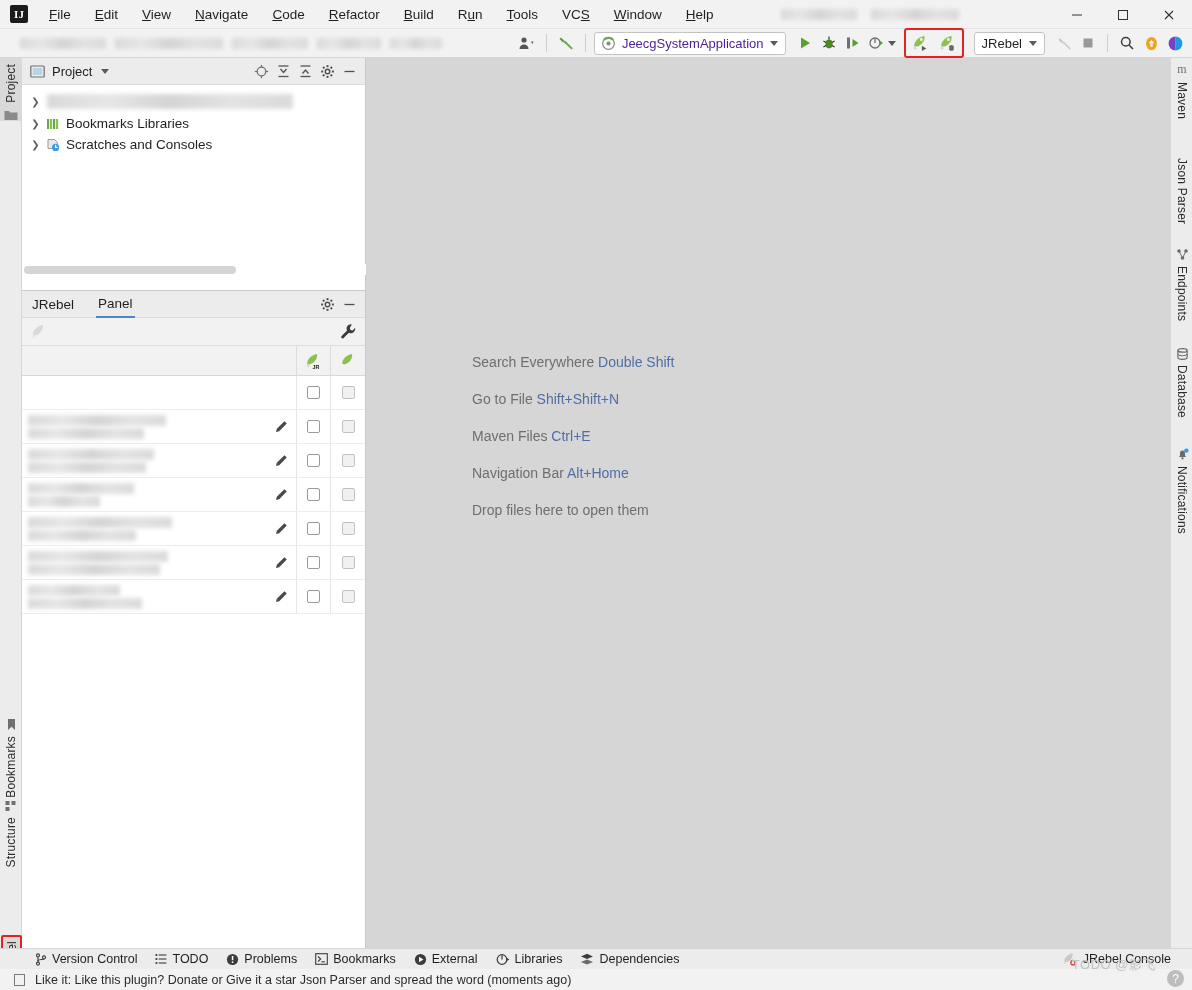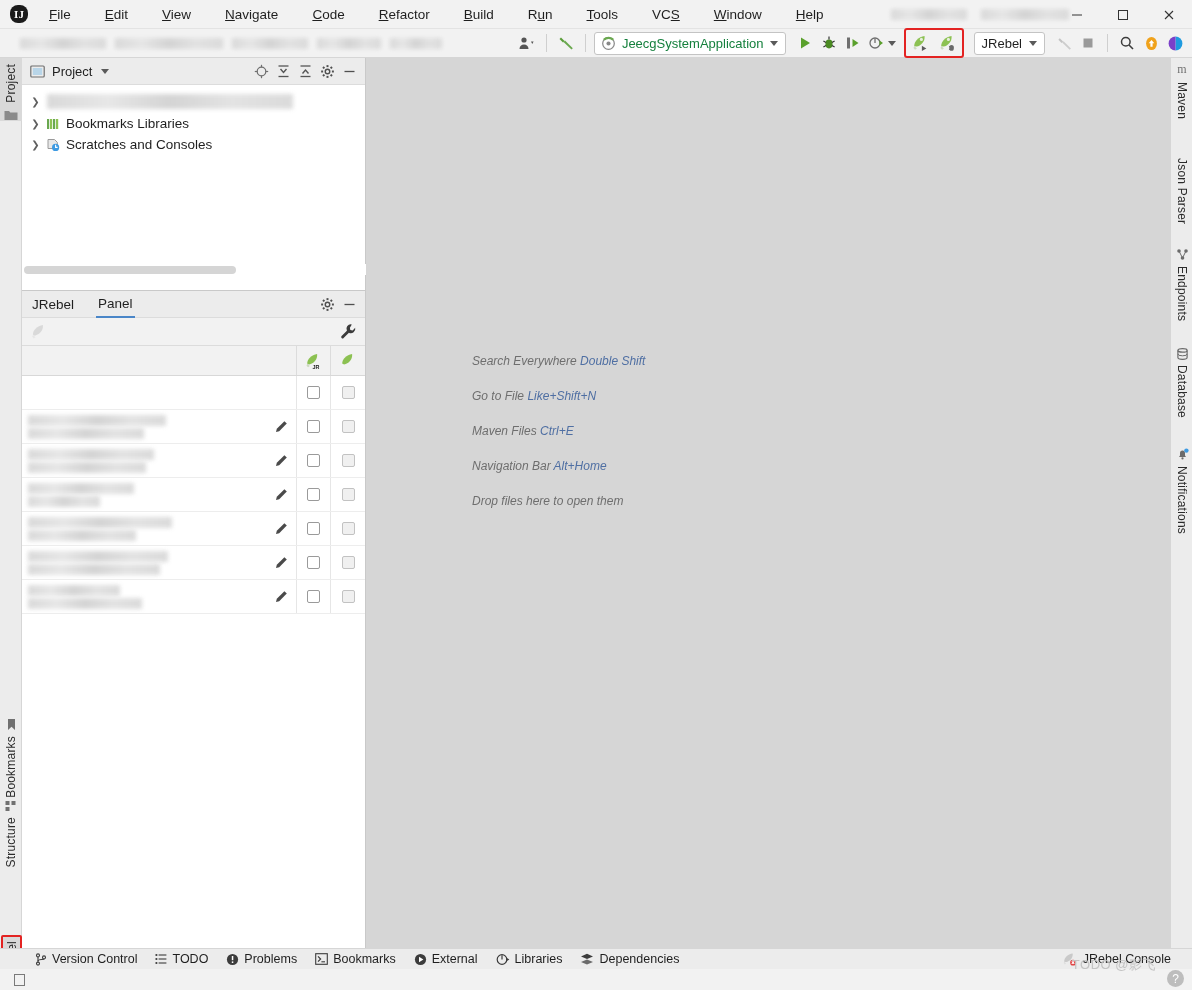--- a/index.html
+++ b/index.html
@@ -14,25 +14,25 @@
   #app { position: relative; width: 1192px; height: 990px; }
 
   
   .titlebar {
     position: absolute; top: 0; left: 0; width: 1192px; height: 29px;
     background: #f2f2f2; display: flex; align-items: center;
     border-bottom: 1px solid #e3e3e3;
   }
   .ij-logo {
     width: 18px; height: 18px; margin-left: 10px; margin-right: 12px;
-    background: #1b1b1b; border-radius: 8px; position: relative;
+    background: #1b1b1b; border-radius: 2px; position: relative;
     display: flex; align-items: center; justify-content: center;
     color: #fff; font-size: 11px; font-weight: bold; font-family: "Liberation Serif", serif;
   }
-  .menu { display: flex; align-items: flex-end; gap: 16px; }
+  .menu { display: flex; align-items: flex-end; gap: 6px; }
   .menu-item {
     padding: 4px 9px; font-size: 13.5px; color: #1f1f1f; cursor: default;
     white-space: nowrap;
   }
   .menu-item .mn { text-decoration: underline; }
   .title-blur { display: flex; gap: 14px; margin-left: 58px; align-items: center; }
   .blur-chunk {
     height: 11px; border-radius: 1px;
     background: linear-gradient(90deg,#d8d8d8,#e6e6e6,#d2d2d2,#e2e2e2,#d9d9d9);
     filter: blur(2.2px); opacity: .95;
@@ -54,21 +54,21 @@
 
   .tb-sep { width: 1px; height: 18px; background: #cfcfcf; margin: 0 6px; }
   .tb-btn {
     height: 22px; min-width: 22px; display: flex; align-items: center; justify-content: center;
     padding: 0 2px; cursor: default;
   }
 
   .run-config {
     display: flex; align-items: center; gap: 6px; height: 23px;
     border: 1px solid #c4c4c4; border-radius: 3px; background: #fff;
-    padding: 0 7px 0 6px; font-size: 13px; color: #15803d;
+    padding: 0 7px 0 6px; font-size: 13px; color: #4c1d95;
   }
   .jrebel-combo {
     display: flex; align-items: center; gap: 7px; height: 23px;
     border: 1px solid #c4c4c4; border-radius: 3px; background: #fff;
     padding: 0 7px; font-size: 13px; color: #1f1f1f; margin-left: 4px;
   }
   .caret { width: 0; height: 0; border-left: 4px solid transparent; border-right: 4px solid transparent; border-top: 5px solid #5a5a5a; }
 
   .hl-box {
     border: 2px solid #e32322; border-radius: 3px; padding: 2px 3px;
@@ -183,21 +183,21 @@
 
   
   .editor {
     position: absolute; left: 366px; top: 58px; width: 804px; height: 892px;
     background: #d6d6d6;
   }
   .empty-text {
     position: absolute; left: 106px; top: 296px;
     display: flex; flex-direction: column; gap: 21px;
   }
-  .empty-line { font-size: 12px; color: #6e6e6e; white-space: nowrap; font-style: italic; }
+  .empty-line { font-size: 14px; color: #6e6e6e; white-space: nowrap; }
   .empty-line .key { color: #4f6fa3; }
 
   
   .bottom-bar {
     position: absolute; left: 0; bottom: 21px; width: 1192px; height: 21px;
     background: #ececec; border-top: 1px solid #d6d6d6;
     display: flex; align-items: center; padding-left: 26px; gap: 0px;
   }
   .bb-item {
     display: flex; align-items: center; gap: 5px; padding: 0 9px; height: 20px;
@@ -761,21 +761,21 @@
   </div>
 
   <div class="editor">
     <div class="empty-text">
       <div class="empty-line">
         <span>Search Everywhere</span>
         <span class="key">Double Shift</span>
       </div>
       <div class="empty-line">
         <span>Go to File</span>
-        <span class="key">Like+Shift+N</span>
+        <span class="key">Shift+Shift+N</span>
       </div>
       <div class="empty-line">
         <span>Maven Files</span>
         <span class="key">Ctrl+E</span>
       </div>
       <div class="empty-line">
         <span>Navigation Bar</span>
         <span class="key">Alt+Home</span>
       </div>
       <div class="empty-line">
@@ -870,17 +870,18 @@
             <line x1="13.8" y1="10.2" x2="11" y2="13" stroke="#fff" stroke-width="1.2"></line>
           </svg>
         </span>
         <span>JRebel Console</span>
       </div>
     </div>
   </div>
 
   <div class="status-bar">
     <span class="status-icon"></span>
+    <span>Like it: Like this plugin? Donate or Give it a star  Json Parser and spread the word (moments ago)</span>
     <span class="watermark">TODO @影飞</span>
     <span class="help-circle">?</span>
   </div>
 
 </div>
 
 </body></html>

